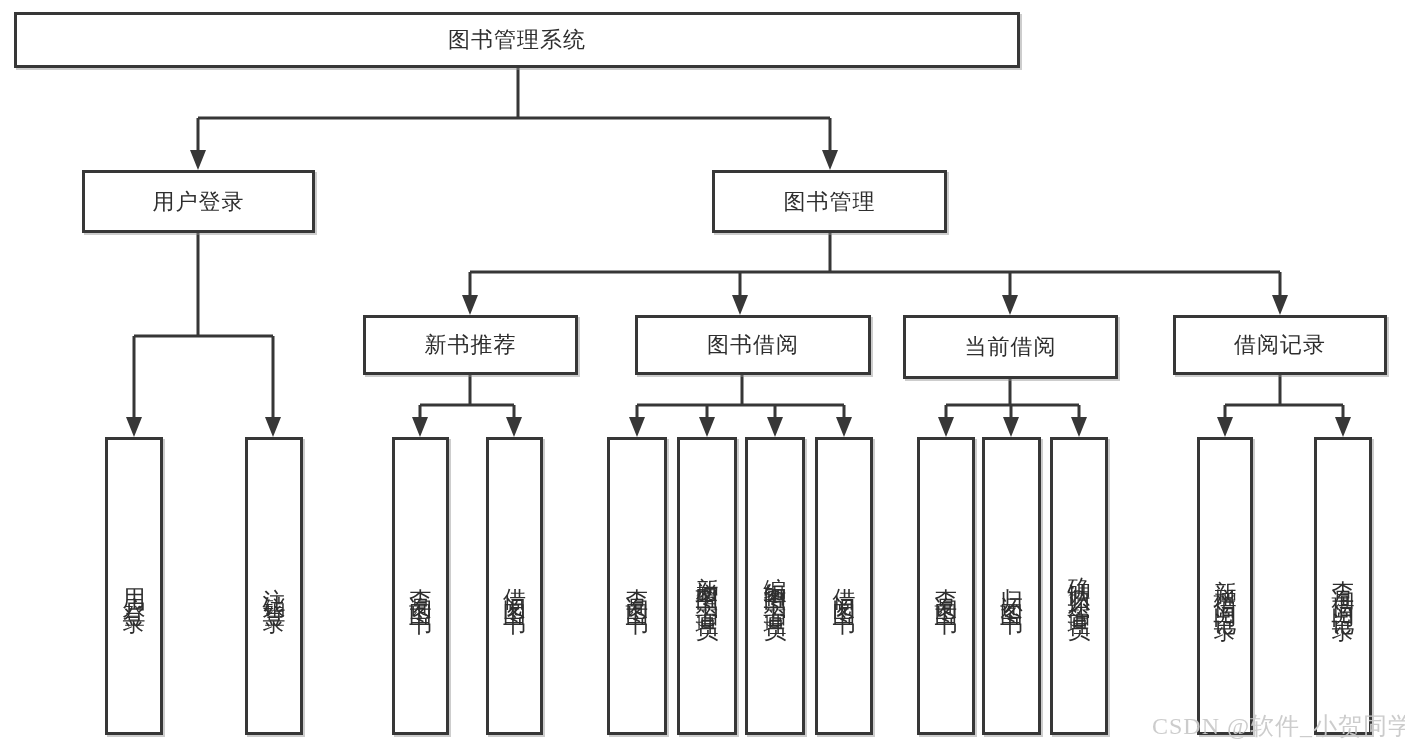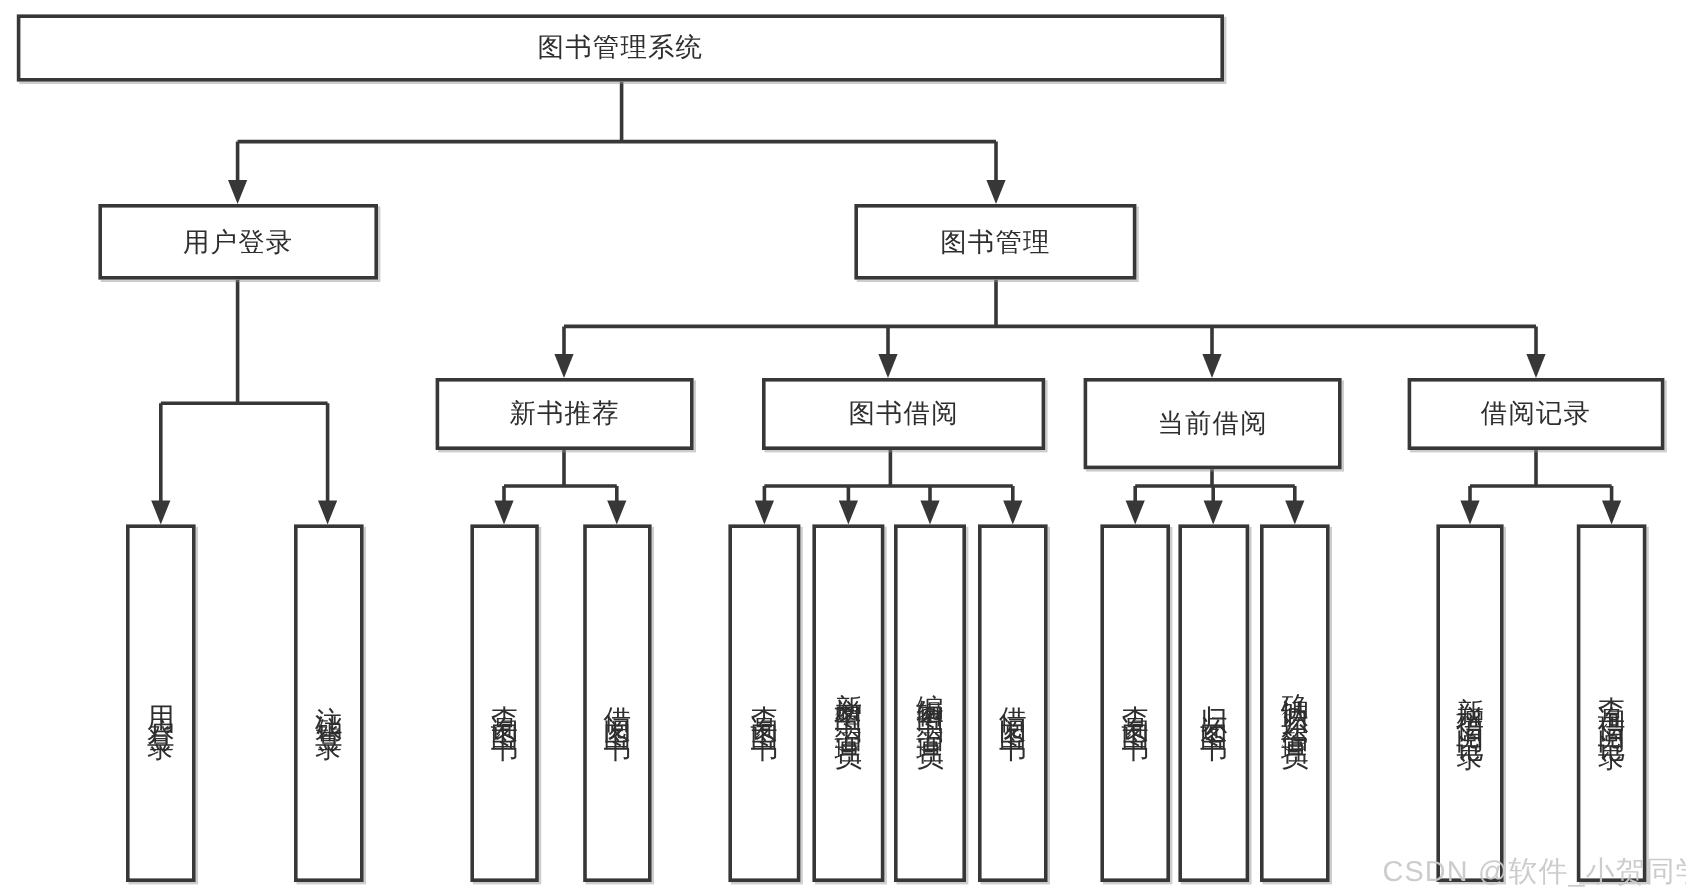--- a/index.html
+++ b/index.html
@@ -7,20 +7,21 @@
     padding: 0;
     background: #ffffff;
     font-family: "Liberation Sans", "DejaVu Sans", sans-serif;
   }
   .canvas {
     position: relative;
     width: 1405px;
     height: 747px;
     background: #ffffff;
     overflow: hidden;
+    font-family: Liberation Serif, serif;
   }
   .connectors {
     position: absolute;
     left: 0; top: 0;
     width: 1405px; height: 747px;
     z-index: 1;
   }
   .hbox, .vbox {
     position: absolute;
     box-sizing: border-box;
@@ -92,21 +93,21 @@
       M1335 417 L1351 417 L1343 437 Z"></path>
   </svg>
 
   <div class="hbox" style="left:14px; top:12px; width:1006px; height:56px;">图书管理系统</div>
 
   <div class="hbox" style="left:82px; top:170px; width:233px; height:63px;">用户登录</div>
   <div class="hbox" style="left:712px; top:170px; width:235px; height:63px;">图书管理</div>
 
   <div class="hbox" style="left:363px; top:315px; width:215px; height:60px;">新书推荐</div>
   <div class="hbox" style="left:635px; top:315px; width:236px; height:60px;">图书借阅</div>
-  <div class="hbox" style="left:903px; top:315px; width:215px; height:76px;">当前借阅</div>
+  <div class="hbox" style="left:903px; top:315px; width:215px; height:64px;">当前借阅</div>
   <div class="hbox" style="left:1173px; top:315px; width:214px; height:60px;">借阅记录</div>
 
   <div class="vbox" style="left:105px; width:58px;">
     <span class="vtext">用户登录</span>
   </div>
   <div class="vbox" style="left:245px; width:58px;">
     <span class="vtext">注销登录</span>
   </div>
 
   <div class="vbox" style="left:392px; width:57px;">

